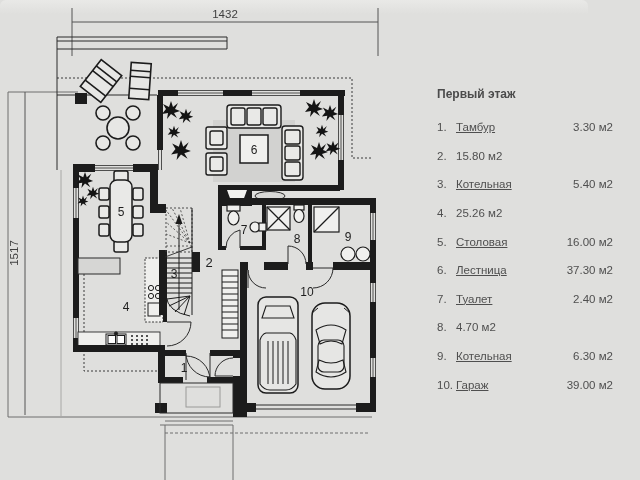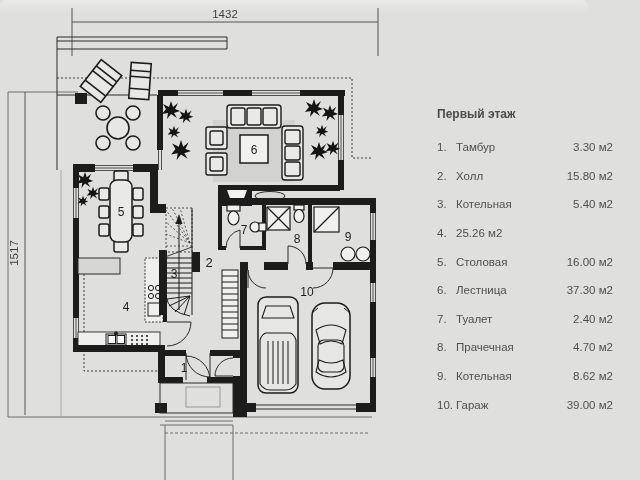--- a/index.html
+++ b/index.html
@@ -3,26 +3,26 @@
 <meta charset="utf-8">
 <style>
   html,body{margin:0;padding:0;}
   body{
     width:640px;height:480px;overflow:hidden;
     background:#dfdfdd;
     font-family:"Liberation Sans", sans-serif;
   }
   .stage{position:relative;width:588px;height:480px;background:linear-gradient(#e9e9e7 0px,#dfdfdd 14px);border-radius:6px;}
   .plan-wrap{position:absolute;left:0;top:0;width:430px;height:480px;}
-  .legend{position:absolute;left:437px;top:87px;width:176px;margin-top:20px;}
+  .legend{position:absolute;left:437px;top:87px;width:176px;}
   .legend-title{font-size:12px;font-weight:bold;color:#4b4b4b;line-height:14px;margin:0 0 12px 0;}
   .legend-rows{margin:0;padding:0;list-style:none;}
   .legend-row{display:flex;align-items:center;height:28.6px;font-size:11.5px;color:#4f4f4f;}
   .legend-row .num{width:19px;flex:none;}
-  .legend-row .name{flex:1;}
+  .legend-row .name{flex:1;text-decoration:underline;}
   .legend-row .area{flex:none;}
   svg text{font-family:"Liberation Sans", sans-serif;}
   .roomlbl{font-size:12px;fill:#1e1e1e;}
   .dimlbl{font-size:11.5px;fill:#3f3f3f;}
 </style>
 </head>
 <body>
 
 <div class="stage">
 
@@ -439,21 +439,20 @@
   <div class="legend">
     <div class="legend-title">Первый этаж</div>
     <ul class="legend-rows">
       <li class="legend-row">
           <span class="num">1.</span>
           <span class="name">Тамбур</span>
           <span class="area">3.30 м2</span>
         </li>
       <li class="legend-row">
           <span class="num">2.</span>
-          <span class="name">Холл</span>
           <span class="area">15.80 м2</span>
         </li>
       <li class="legend-row">
           <span class="num">3.</span>
           <span class="name">Котельная</span>
           <span class="area">5.40 м2</span>
         </li>
       <li class="legend-row">
           <span class="num">4.</span>
           <span class="area">25.26 м2</span>
@@ -468,27 +467,26 @@
           <span class="name">Лестница</span>
           <span class="area">37.30 м2</span>
         </li>
       <li class="legend-row">
           <span class="num">7.</span>
           <span class="name">Туалет</span>
           <span class="area">2.40 м2</span>
         </li>
       <li class="legend-row">
           <span class="num">8.</span>
-          <span class="name">Прачечная</span>
           <span class="area">4.70 м2</span>
         </li>
       <li class="legend-row">
           <span class="num">9.</span>
           <span class="name">Котельная</span>
-          <span class="area">8.62 м2</span>
+          <span class="area">6.30 м2</span>
         </li>
       <li class="legend-row">
           <span class="num">10.</span>
           <span class="name">Гараж</span>
           <span class="area">39.00 м2</span>
         </li>
     </ul>
   </div>
 
 </div>

